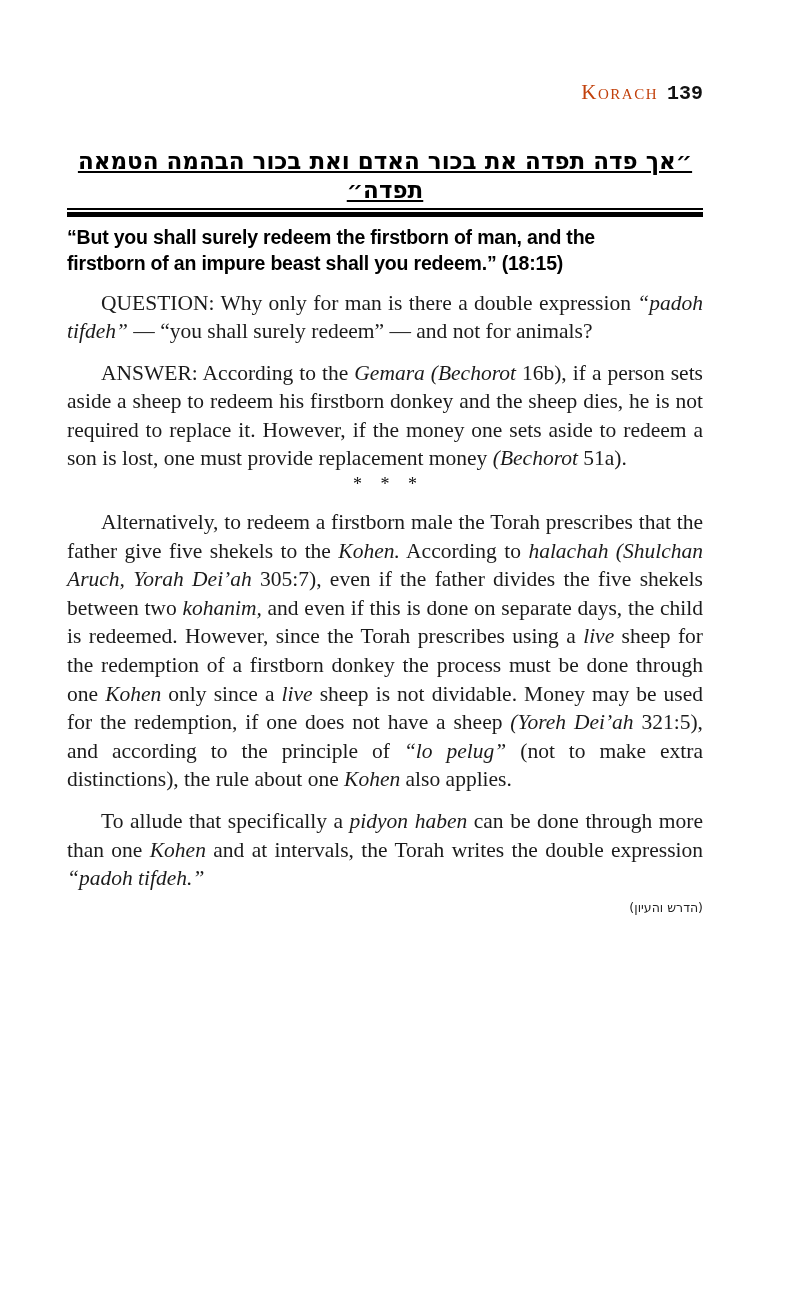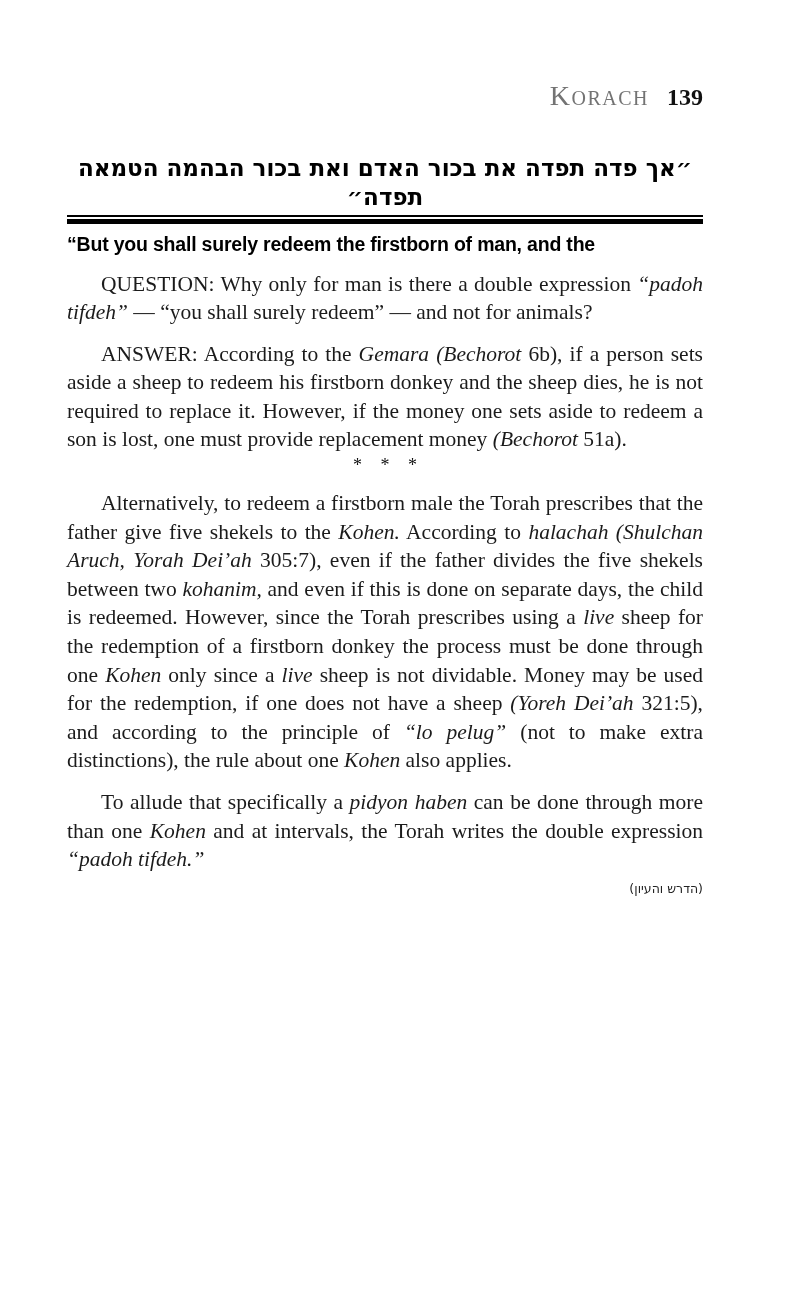--- a/index.html
+++ b/index.html
@@ -18,37 +18,39 @@
     color: #1b1b1b;
     overflow: hidden;
   }
   .running-head {
     text-align: right;
     white-space: nowrap;
   }
   .rh-title {
     font-variant: small-caps;
     letter-spacing: 1.5px;
-    font-size: 28px;
-    color: #737373;
+    font-size: 21px;
+    color: #c2410c;
   }
   .rh-page {
     font-weight: bold;
-    font-size: 24px;
-    margin-left: 14px;
+    font-size: 20px;
+    margin-left: 5px;
     color: #111;
+    font-family: Liberation Mono, monospace;
   }
   .hebrew-headline {
     margin: 42px 0 0 0;
     font-family: "DejaVu Sans", sans-serif;
     font-weight: 700;
     font-size: 23px;
     line-height: 1.25;
     text-align: center;
     color: #000;
+    text-decoration: underline;
   }
   .headline-rule { margin-top: 3px; }
   .rule-thin  { height: 2px; background: #000; }
   .rule-thick { height: 5px; background: #000; margin-top: 2px; }
   .verse-quote {
     margin-top: 7px;
     font-family: "Liberation Sans", sans-serif;
     font-weight: bold;
     font-size: 19.5px;
     line-height: 26px;
@@ -92,24 +94,25 @@
 
   <h1 class="hebrew-headline" dir="rtl">״אך פדה תפדה את בכור האדם ואת בכור הבהמה הטמאה תפדה״</h1>
 
   <div class="headline-rule">
     <div class="rule-thin"></div>
     <div class="rule-thick"></div>
   </div>
 
   <div class="verse-quote">
     <div>“But you shall surely redeem the firstborn of man, and the</div>
+    <div>firstborn of an impure beast shall you redeem.” (18:15)</div>
   </div>
 
   <p class="body-para"><span>QUESTION: Why only for man is there a double expression </span><em>“padoh tifdeh”</em><span> — “you shall surely redeem” — and not for animals?</span></p>
-  <p class="body-para"><span>ANSWER: According to the </span><em>Gemara (Bechorot</em><span> 6b), if a person sets aside a sheep to redeem his firstborn donkey and the sheep dies, he is not required to replace it. However, if the money one sets aside to redeem a son is lost, one must provide replacement money </span><em>(Bechorot</em><span> 51a).</span></p>
+  <p class="body-para"><span>ANSWER: According to the </span><em>Gemara (Bechorot</em><span> 16b), if a person sets aside a sheep to redeem his firstborn donkey and the sheep dies, he is not required to replace it. However, if the money one sets aside to redeem a son is lost, one must provide replacement money </span><em>(Bechorot</em><span> 51a).</span></p>
 
 
   <div class="separator">* * *</div>
 
   <p class="body-para"><span>Alternatively, to redeem a firstborn male the Torah prescribes that the father give five shekels to the </span><em>Kohen.</em><span> According to </span><em>halachah (Shulchan Aruch, Yorah Dei’ah</em><span> 305:7), even if the father divides the five shekels between two </span><em>kohanim,</em><span> and even if this is done on separate days, the child is redeemed. However, since the Torah prescribes using a </span><em>live</em><span> sheep for the redemption of a firstborn donkey the process must be done through one </span><em>Kohen</em><span> only since a </span><em>live</em><span> sheep is not dividable. Money may be used for the redemption, if one does not have a sheep </span><em>(Yoreh Dei’ah</em><span> 321:5), and according to the principle of </span><em>“lo pelug”</em><span> (not to make extra distinctions), the rule about one </span><em>Kohen</em><span> also applies.</span></p>
   <p class="body-para"><span>To allude that specifically a </span><em>pidyon haben</em><span> can be done through more than one </span><em>Kohen</em><span> and at intervals, the Torah writes the double expression </span><em>“padoh tifdeh.”</em></p>
 
   <div class="citation">(הדרש והעיון)</div>
 
 </div>

